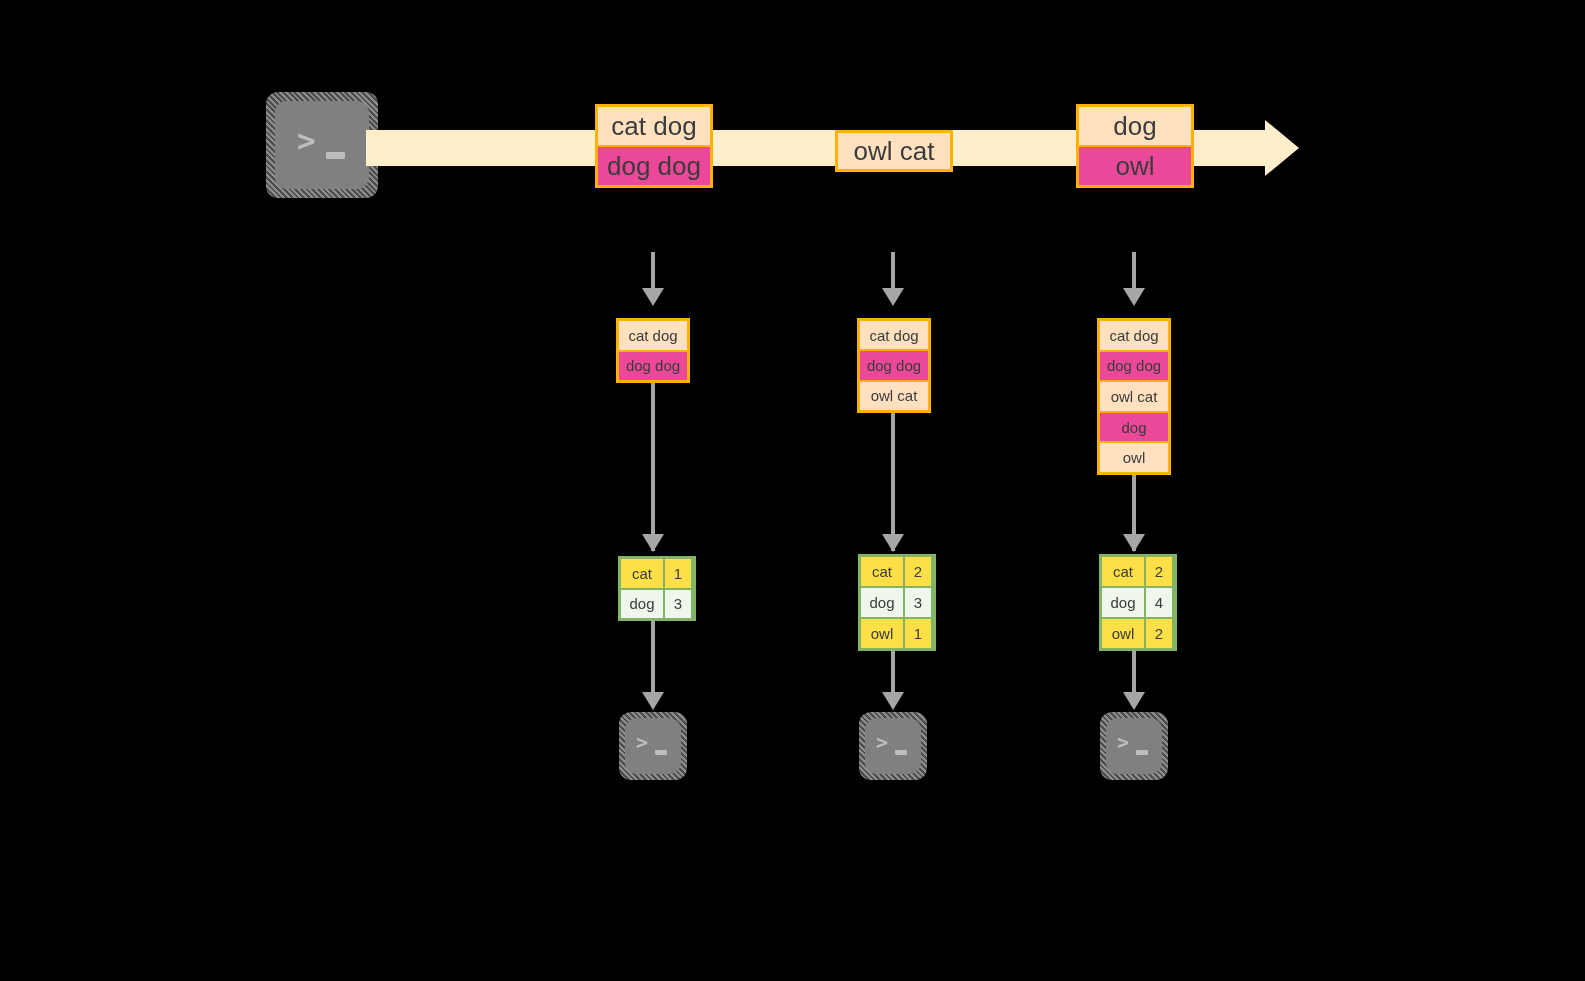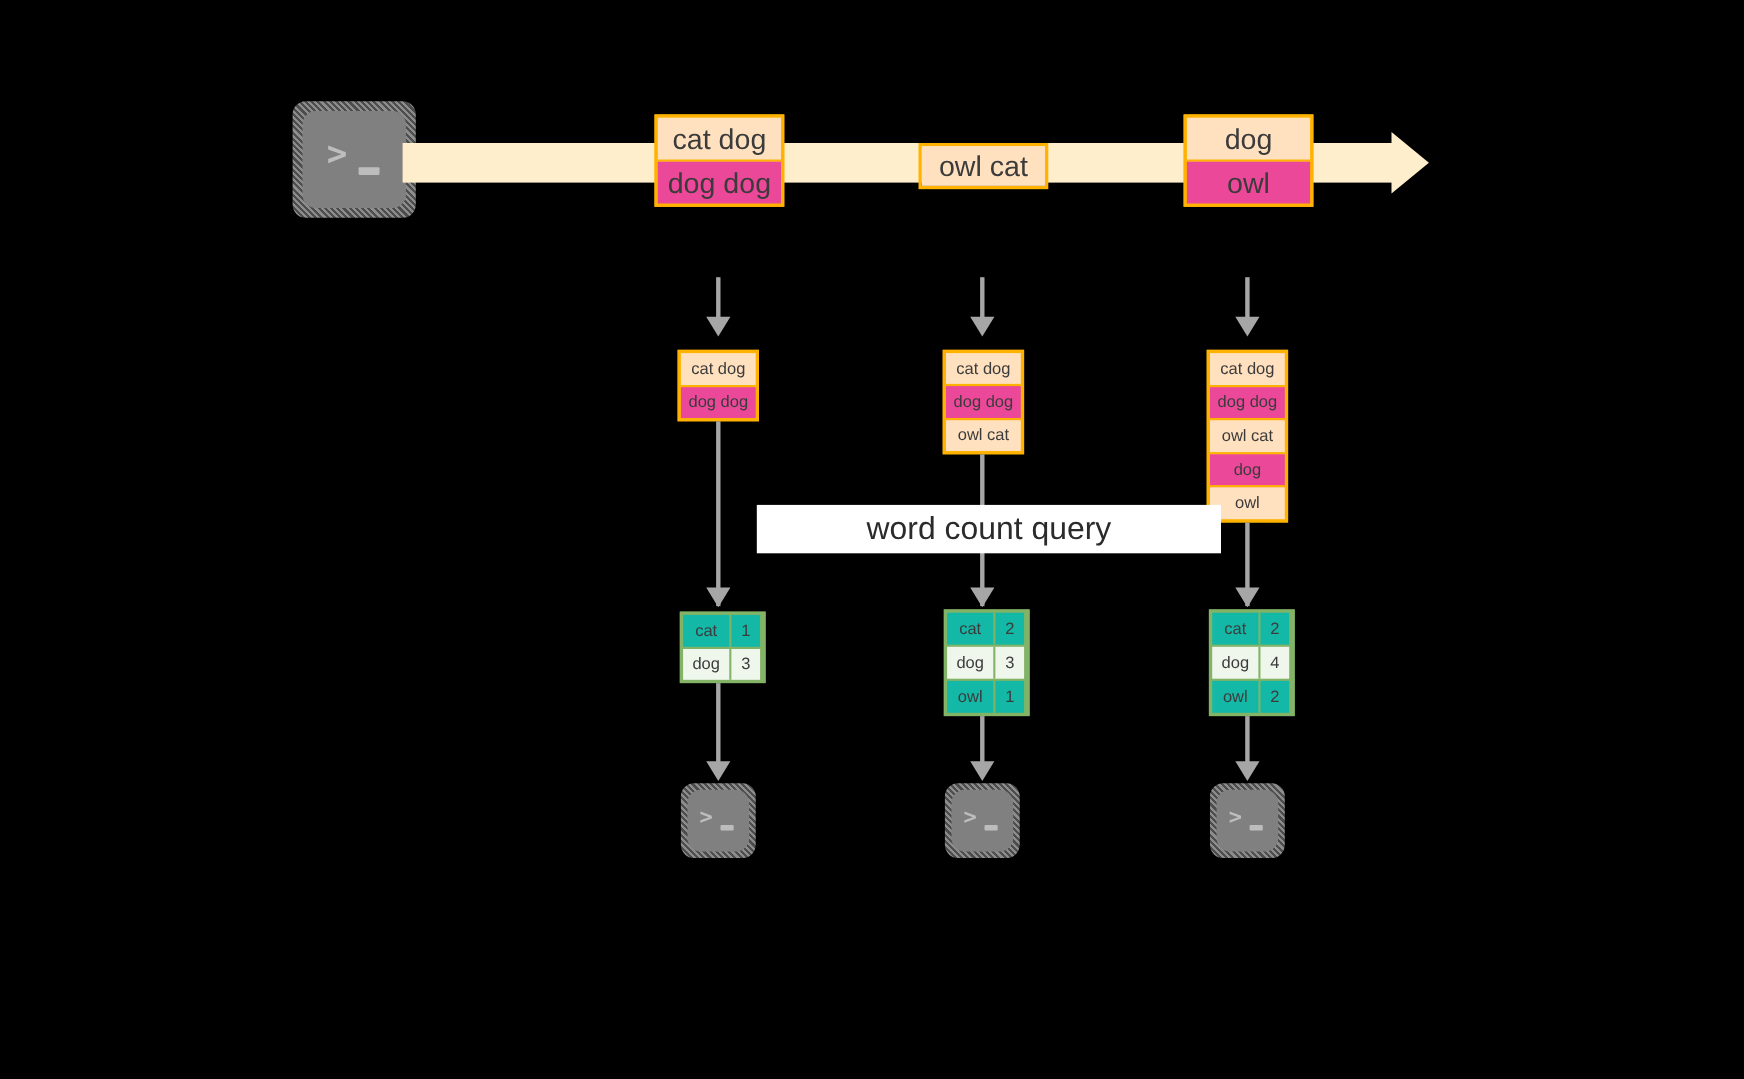--- a/index.html
+++ b/index.html
@@ -109,21 +109,21 @@
     display: flex;
     align-items: center;
     justify-content: center;
     font-size: 15px;
     color: #3b3b3b;
     white-space: nowrap;
   }
   .gtable .gword  { width: 44px; border-right: 2px solid #82b366; }
   .gtable .gcount { width: 26px; }
   .gtable .grow.dark  .gword,
-  .gtable .grow.dark  .gcount { background: #14b8a6; }
+  .gtable .grow.dark  .gcount { background: #fde047; }
   .gtable .grow.light .gword,
   .gtable .grow.light .gcount { background: #eff7ed; }
 
   
   .conn {
     position: absolute;
     background: #a6a6a6;
     width: 4px;
   }
   .arrowhead {
@@ -207,23 +207,20 @@
 
   <div class="conn" style="left:651px; top:383px; height:168px;"></div>
   <div class="arrowhead" style="left:642px; top:534px;"></div>
 
   <div class="conn" style="left:891px; top:413px; height:138px;"></div>
   <div class="arrowhead" style="left:882px; top:534px;"></div>
 
   <div class="conn" style="left:1132px; top:475px; height:76px;"></div>
   <div class="arrowhead" style="left:1123px; top:534px;"></div>
 
-  <div id="query-banner" style="left:688px; top:459px; width:422px; height:44px;">
-    <span>word count query</span>
-  </div>
 
   <div class="gtable" id="result-1" style="left:618px; top:556px; width:78px; height:65px;">
     <div class="grow dark">
       <div class="gword">cat</div>
       <div class="gcount">1</div>
     </div>
     <div class="grow light">
       <div class="gword">dog</div>
       <div class="gcount">3</div>
     </div>

